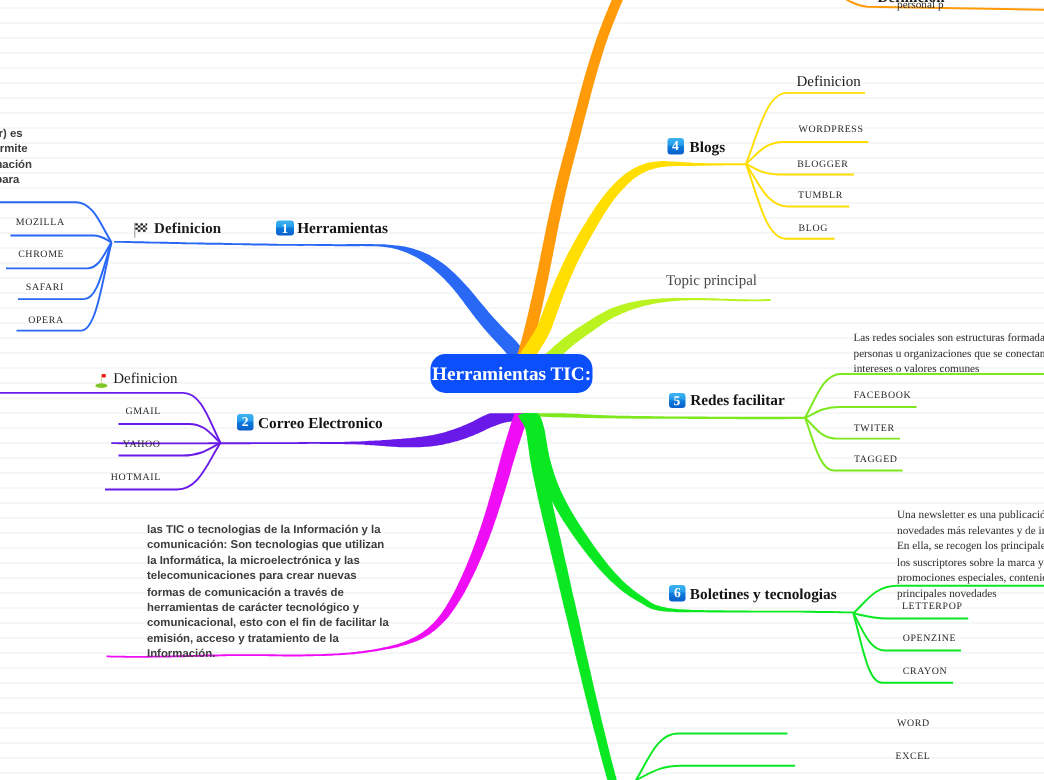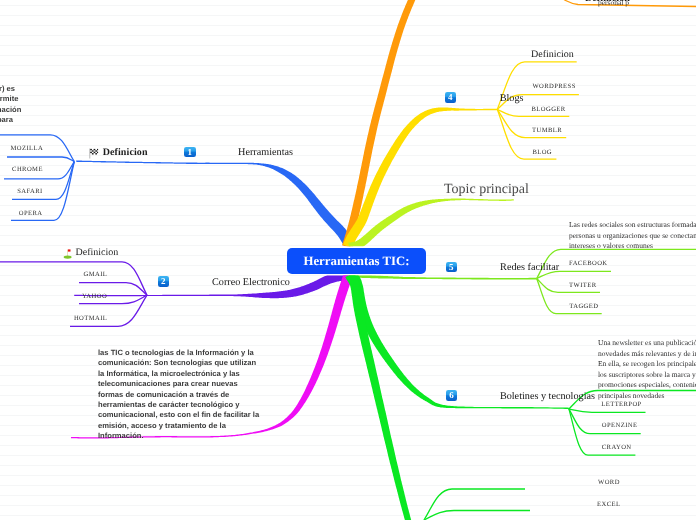--- a/index.html
+++ b/index.html
@@ -5,30 +5,30 @@
   html,body{margin:0;padding:0;background:#fff;}
   body{width:696px;height:520px;overflow:hidden;font-family:"Liberation Serif",serif;
     -webkit-font-smoothing:antialiased;text-rendering:geometricPrecision;}
   #canvas{position:relative;width:696px;height:520px;overflow:hidden;
      background-image:repeating-linear-gradient(to bottom,#ffffff 0px,#ffffff 5px,#f5f6f7 5px,#f5f6f7 6px,#ffffff 6px,#ffffff 10px);}
   svg#wires{position:absolute;left:0;top:0;width:696px;height:520px;}
   .badge{position:absolute;width:11.5px;height:10.5px;border-radius:2.2px;
      background:linear-gradient(to bottom,#3cb4f2 0%,#2a9eeb 40%,#0e7ada 52%,#0a5ecb 100%);
      color:#fff;font-family:"Liberation Serif",serif;font-weight:bold;font-size:9px;
      line-height:10.8px;text-align:center;}
-  .main-label{position:absolute;font-family:"Liberation Serif",serif;font-weight:normal;
-     font-size:10.2px;color:#141414;white-space:nowrap;margin-left:40px;}
+  .main-label{position:absolute;font-family:"Liberation Serif",serif;font-weight:bold;
+     font-size:10.2px;color:#141414;white-space:nowrap;}
   .sub-label{position:absolute;font-family:"Liberation Serif",serif;font-size:6.6px;color:#2b2b2b;
      letter-spacing:0.42px;white-space:nowrap;}
   .icon{position:absolute;}
   .def-label{position:absolute;font-family:"Liberation Serif",serif;font-size:10px;color:#1c1c1c;white-space:nowrap;}
   .def-label.bold{font-weight:bold;letter-spacing:0.1px;}
   .def-text{position:absolute;font-family:"Liberation Serif",serif;font-size:7.5px;color:#2e2e2e;
      line-height:10.5px;white-space:pre;}
-  .topic-principal{position:absolute;font-family:"Liberation Serif",serif;font-size:14px;color:#4a4a4a;white-space:nowrap;}
+  .topic-principal{position:absolute;font-family:"Liberation Serif",serif;font-size:10px;color:#4a4a4a;white-space:nowrap;}
   .central{position:absolute;border-radius:5px;
      font-family:"Liberation Serif",serif;font-weight:bold;font-size:12.8px;color:#fff;
      display:flex;align-items:center;justify-content:center;}
   .note-sans{position:absolute;font-family:"Liberation Sans",sans-serif;font-weight:bold;
      font-size:7.6px;color:#3c3c3c;line-height:10.4px;white-space:pre;margin-left:20px;}
 </style>
 </head>
 <body>
 
 <div id="canvas">
@@ -69,21 +69,21 @@
       <path d="M536.7,278.5 C543.1,284.5 547.4,292.4 558.0,292.4 L600.0,292.4" fill="none" stroke="#7de81d" stroke-width="1.3" stroke-linecap="butt"></path>
       <path d="M536.7,278.5 C542.5,293.8 546.4,313.7 556.0,313.7 L601.7,313.7" fill="none" stroke="#7de81d" stroke-width="1.3" stroke-linecap="butt"></path>
       <path d="M568.9,408.9 C577.6,400.9 583.5,390.5 598.0,390.5 L696.0,390.5" fill="none" stroke="#0ae822" stroke-width="1.3" stroke-linecap="butt"></path>
       <path d="M568.9,408.9 C575.8,410.4 580.5,412.3 592.0,412.3 L645.5,412.3" fill="none" stroke="#0ae822" stroke-width="1.3" stroke-linecap="butt"></path>
       <path d="M568.9,408.9 C575.2,419.7 579.5,433.7 590.0,433.7 L640.7,433.7" fill="none" stroke="#0ae822" stroke-width="1.3" stroke-linecap="butt"></path>
       <path d="M568.9,408.9 C574.6,429.0 578.5,455.2 588.0,455.2 L635.4,455.2" fill="none" stroke="#0ae822" stroke-width="1.3" stroke-linecap="butt"></path>
       <path d="M424.0,520.0 C432.4,506.5 438.0,489.0 452.0,489.0 L525.0,489.0" fill="none" stroke="#0ae822" stroke-width="1.3" stroke-linecap="butt"></path>
       <path d="M424.0,520.0 C433.0,515.9 439.0,510.5 454.0,510.5 L530.0,510.5" fill="none" stroke="#0ae822" stroke-width="1.3" stroke-linecap="butt"></path>
       <path d="M530,-16 C553,-16 558,2 578,4.5 L696,6.5" fill="none" stroke="#ff9a09" stroke-width="1.3" stroke-linecap="butt"></path>
     </svg>
-<div class="central" style="left:287px;top:248px;width:139px;height:26px;background:#0b4ffb;">
+<div class="central" style="left:287px;top:236px;width:108px;height:26px;background:#0b4ffb;border-radius:10px;">
       <span>Herramientas TIC:</span>
     </div>
     <div class="badge" style="left:184.1px;top:146.5px;">1</div>
     <div class="main-label" style="left:198.1px;top:147.2px;">Herramientas</div>
     <div class="badge" style="left:157.6px;top:276.2px;">2</div>
     <div class="main-label" style="left:172px;top:277.1px;">Correo Electronico</div>
     <div class="badge" style="left:444.5px;top:92.1px;">4</div>
     <div class="main-label" style="left:459.7px;top:93.4px;">Blogs</div>
     <div class="badge" style="left:445.5px;top:261.5px;">5</div>
     <div class="main-label" style="left:460.1px;top:262.3px;">Redes facilitar</div>

